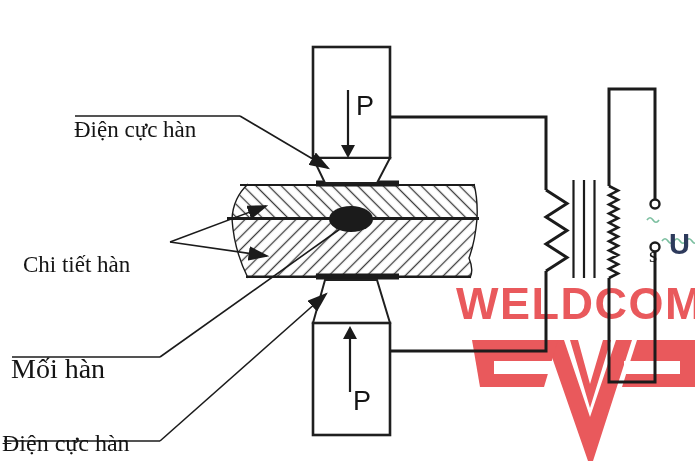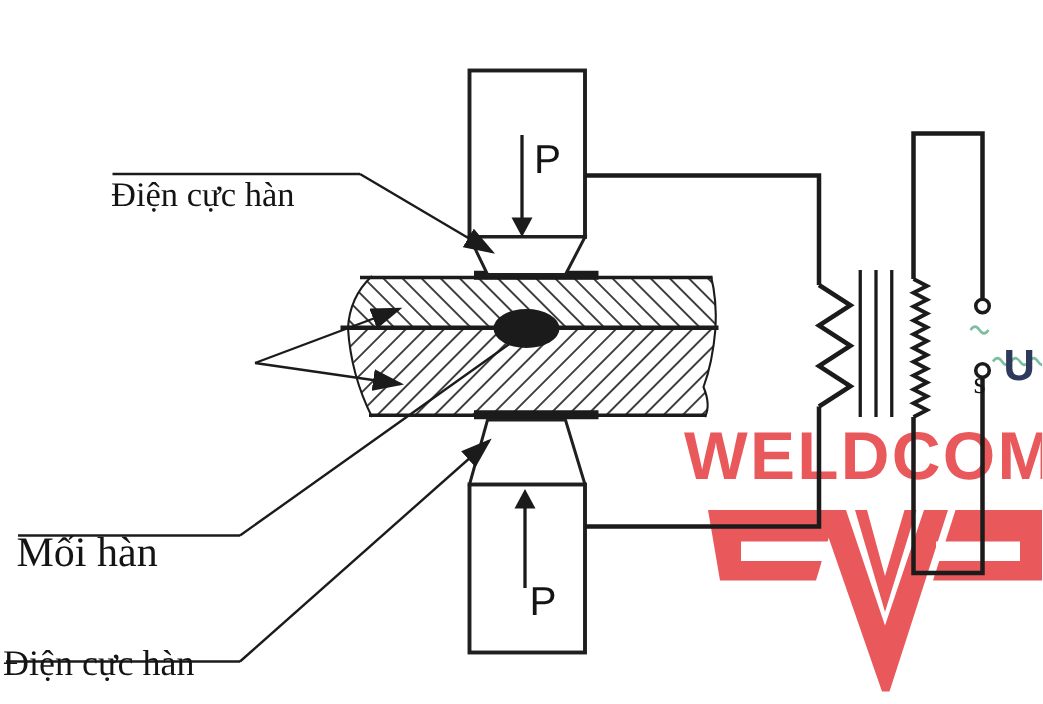--- a/index.html
+++ b/index.html
@@ -138,20 +138,21 @@
     </g>
 
     <g stroke-width="1.7">
       <path class="green" d="M647,220 q3,-4.5 6,0 q3,4.5 6,0"></path>
       <path class="green" d="M662,241 q3,-4.5 6,0 q3,4.5 6,0 q3,-4.5 6,0 q3,4.5 6,0 q3,-4.5 6,0 q3,4.5 6,0"></path>
     </g>
   </svg>
 
   <div id="labels">
     <div class="lbl lbl-serif" id="lbl-electrode-top">Điện cực hàn</div>
+    <div class="lbl lbl-serif" id="lbl-workpiece">Chi tiết hàn</div>
     <div class="lbl lbl-serif" id="lbl-weld-joint">Mối hàn</div>
     <div class="lbl lbl-serif" id="lbl-electrode-bottom">Điện cực hàn</div>
     <div class="lbl lbl-sans" id="lbl-force-top">P</div>
     <div class="lbl lbl-sans" id="lbl-force-bottom">P</div>
     <div class="lbl lbl-sans" id="lbl-voltage">U</div>
     <div class="lbl lbl-serif" id="lbl-ac-glyph">s</div>
   </div>
 </div>
 
 </body></html>

